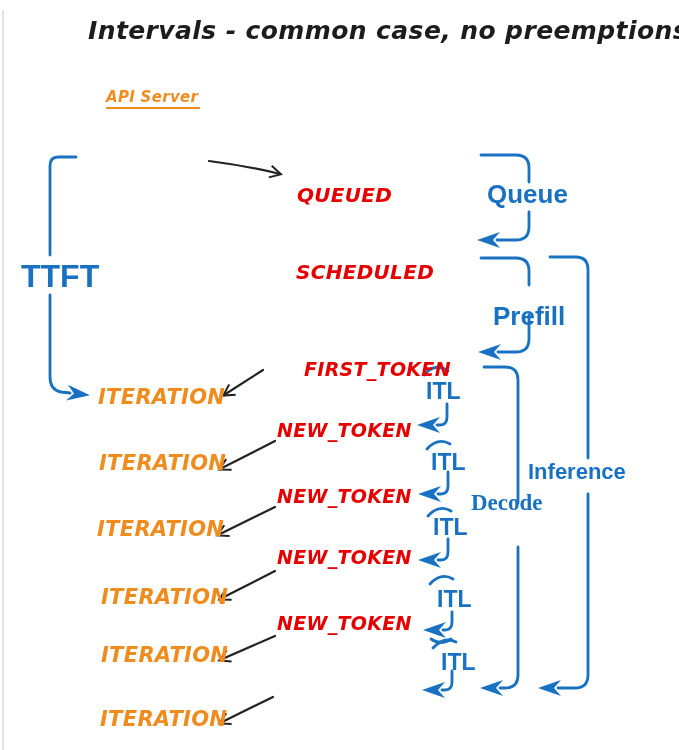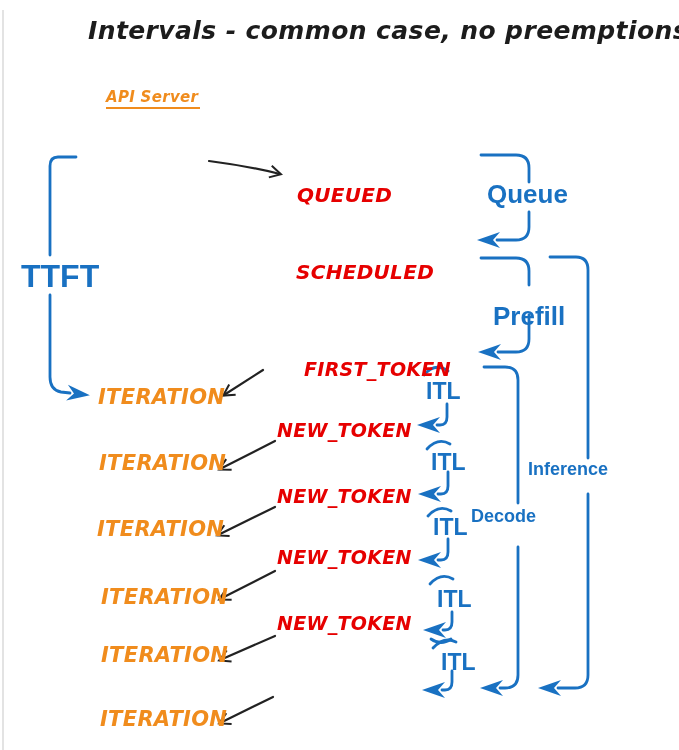--- a/index.html
+++ b/index.html
@@ -137,21 +137,21 @@
   <div class="abs hand ev-api" style="left:97px;top:518px;">ITERATION</div>
   <div class="abs hand ev-eng" style="left:277px;top:548px;">NEW_TOKEN</div>
   <div class="abs hand ev-api" style="left:101px;top:586px;">ITERATION</div>
   <div class="abs hand ev-eng" style="left:277px;top:614px;">NEW_TOKEN</div>
   <div class="abs hand ev-api" style="left:101px;top:644px;">ITERATION</div>
   <div class="abs hand ev-api" style="left:100px;top:708px;">ITERATION</div>
 
   <div class="abs ivl" style="left:21px;top:260px;font-size:32px;">TTFT</div>
   <div class="abs ivl" style="left:487px;top:181px;font-size:26px;">Queue</div>
   <div class="abs ivl" style="left:493px;top:286px;font-size:26px;margin-top:17px;">Prefill</div>
-  <div class="abs ivl" style="left:528px;top:460px;font-size:18px;">Inference</div>
-  <div class="abs ivl" style="left:471px;top:507px;font-size:18px;">Decode</div>
+  <div class="abs ivl" style="left:528px;top:460px;font-size:22px;">Inference</div>
+  <div class="abs ivl" style="left:471px;top:491px;font-size:23px;font-family:Liberation Serif, serif;">Decode</div>
 
   <div class="abs ivl" style="left:426px;top:379px;font-size:23px;">ITL</div>
   <div class="abs ivl" style="left:431px;top:450px;font-size:23px;">ITL</div>
   <div class="abs ivl" style="left:433px;top:515px;font-size:23px;">ITL</div>
   <div class="abs ivl" style="left:437px;top:587px;font-size:23px;">ITL</div>
   <div class="abs ivl" style="left:441px;top:650px;font-size:23px;">ITL</div>
 </div>
 
 </body></html>

